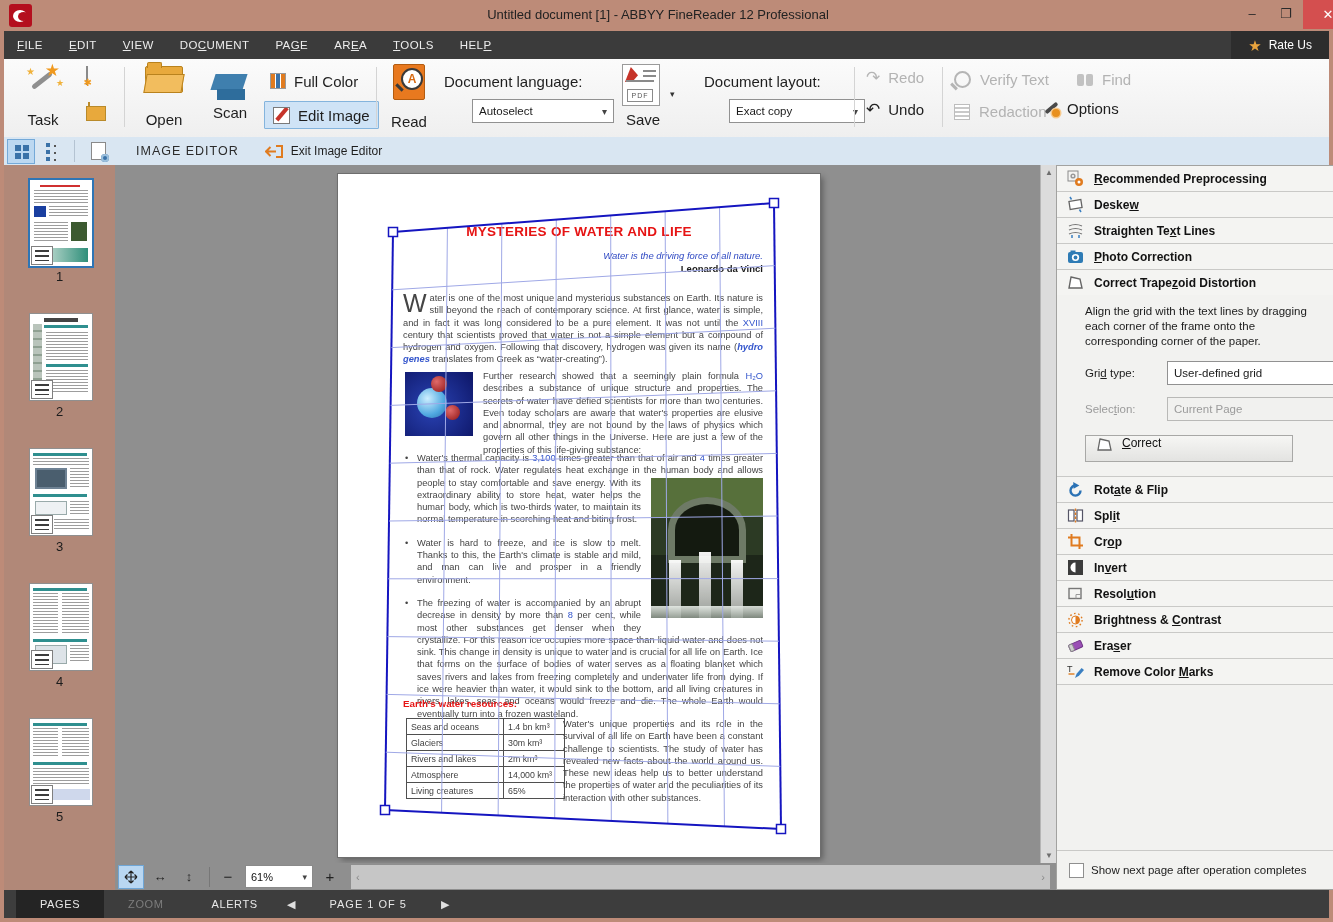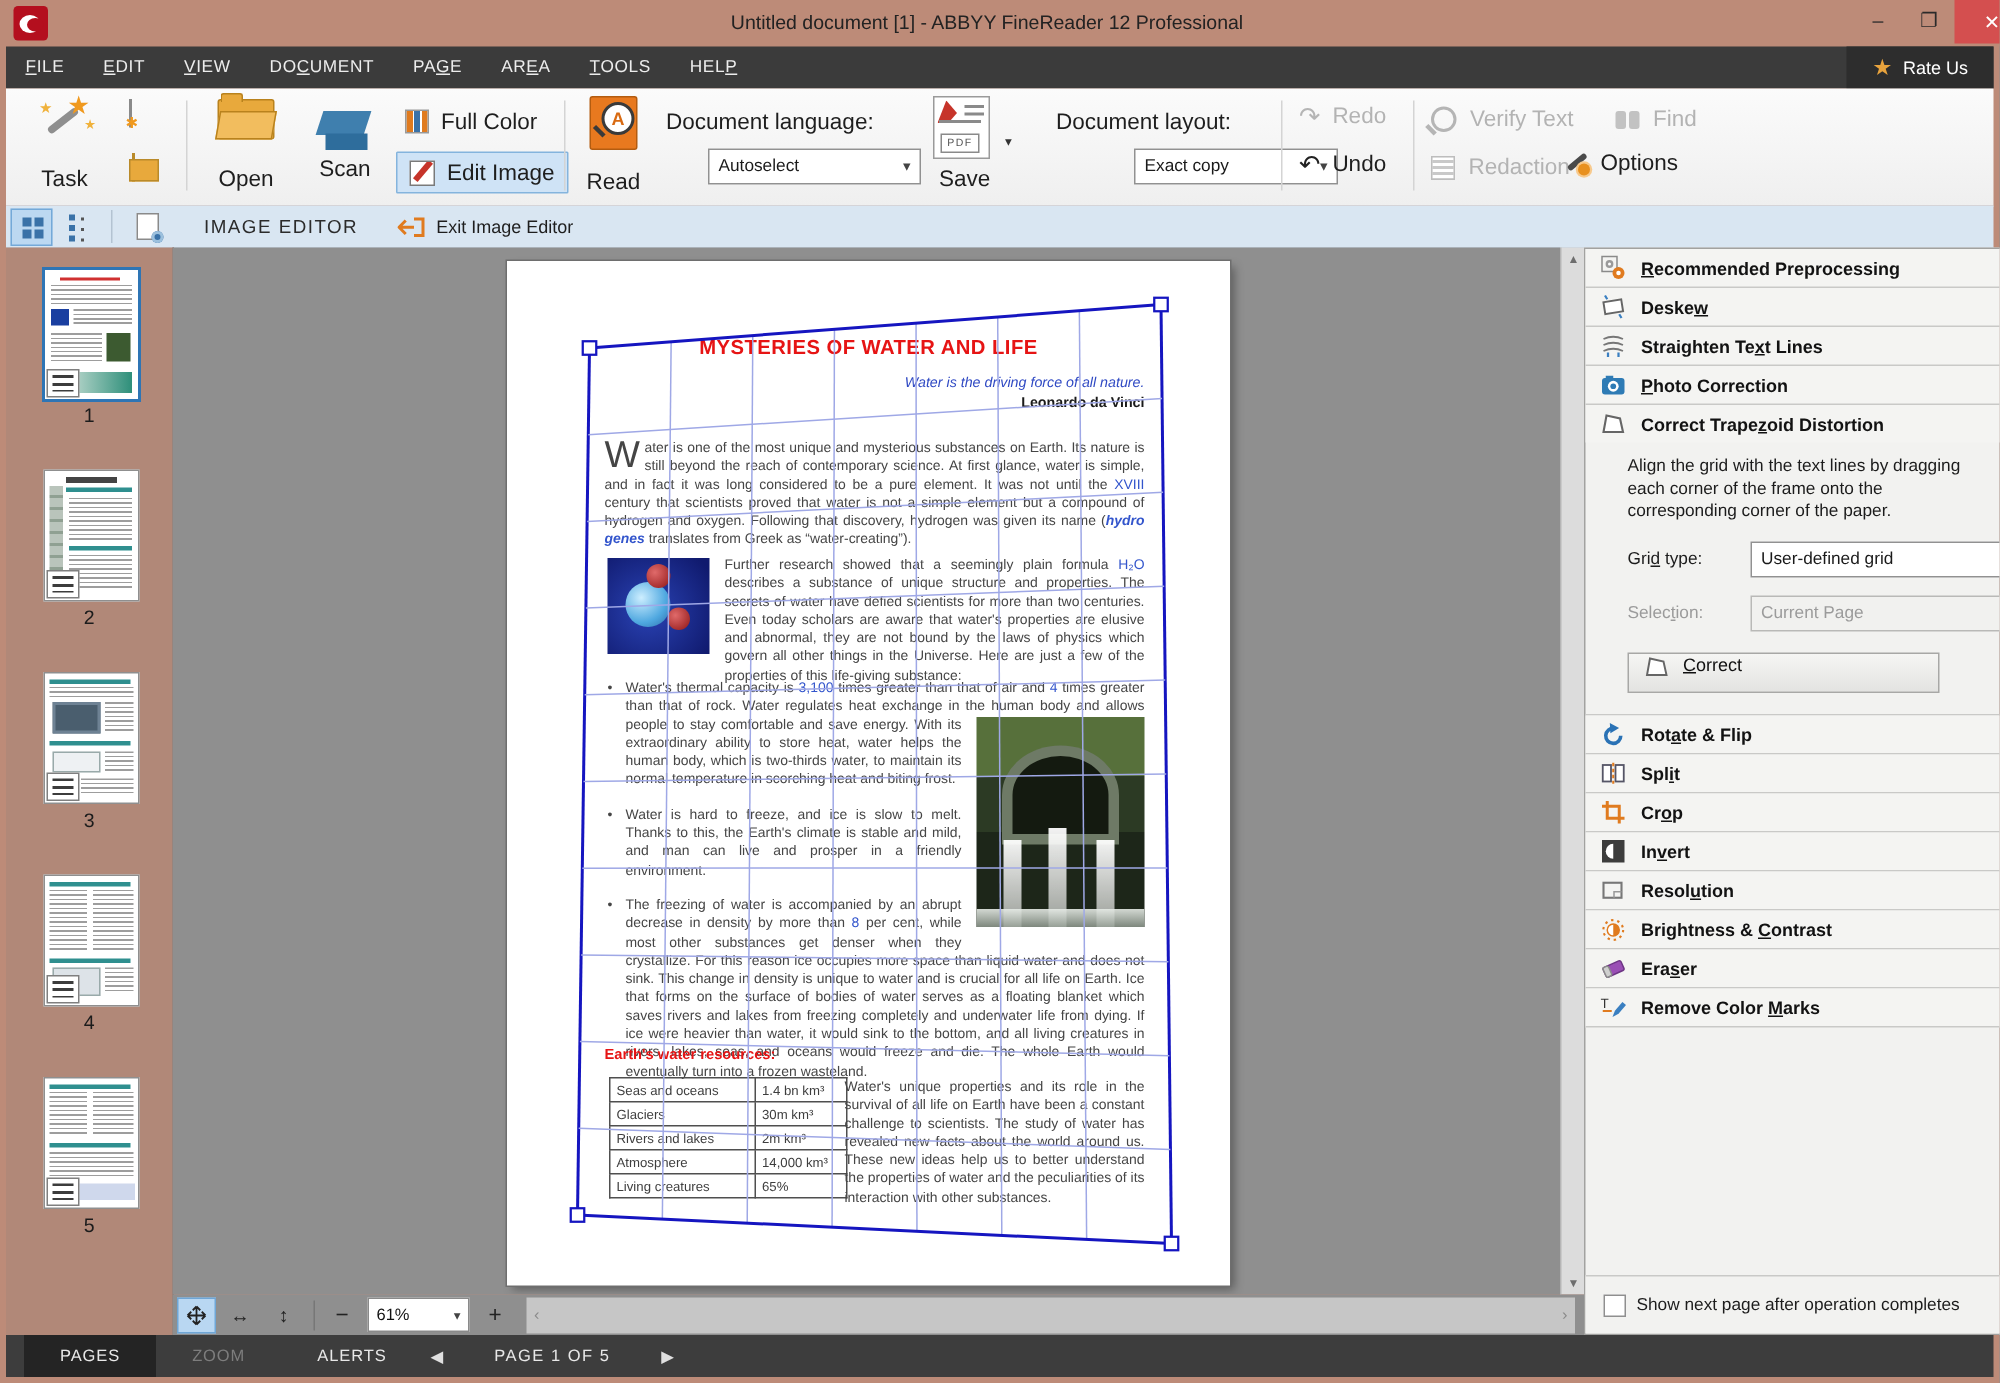--- a/index.html
+++ b/index.html
@@ -238,21 +238,21 @@
         <span class="swoosh"></span>
         <span class="l1"></span>
         <span class="l2"></span>
         <span class="l3"></span>
         <span class="pdf">PDF</span>
       </span>
   </div>
   <div class="tb-abs tb-lbl" style="left:622px;top:52px;">Save</div>
   <div class="tb-abs" style="left:666px;top:30px;font-size:9px;color:#333;">▾</div>
   <div class="tb-abs tb-lbl" style="left:700px;top:14px;">Document layout:</div>
-  <div class="tb-abs combo" style="left:724px;top:40px;width:122px;">
+  <div class="tb-abs combo" style="left:697px;top:40px;width:122px;">
     <span>Exact copy</span>
     <span class="chev">▾</span>
   </div>
   <div class="tb-sep" style="left:850px;"></div>
   <div class="tb-abs" style="left:862px;top:10px;display:flex;align-items:center;gap:8px;">
     <span class="ic-arrowglyph" style="color:#b5b5b5;">↷</span>
     <span class="tb-lbl gray">Redo</span>
   </div>
   <div class="tb-abs" style="left:862px;top:42px;display:flex;align-items:center;gap:8px;">
     <span class="ic-arrowglyph" style="color:#222;">↶</span>

